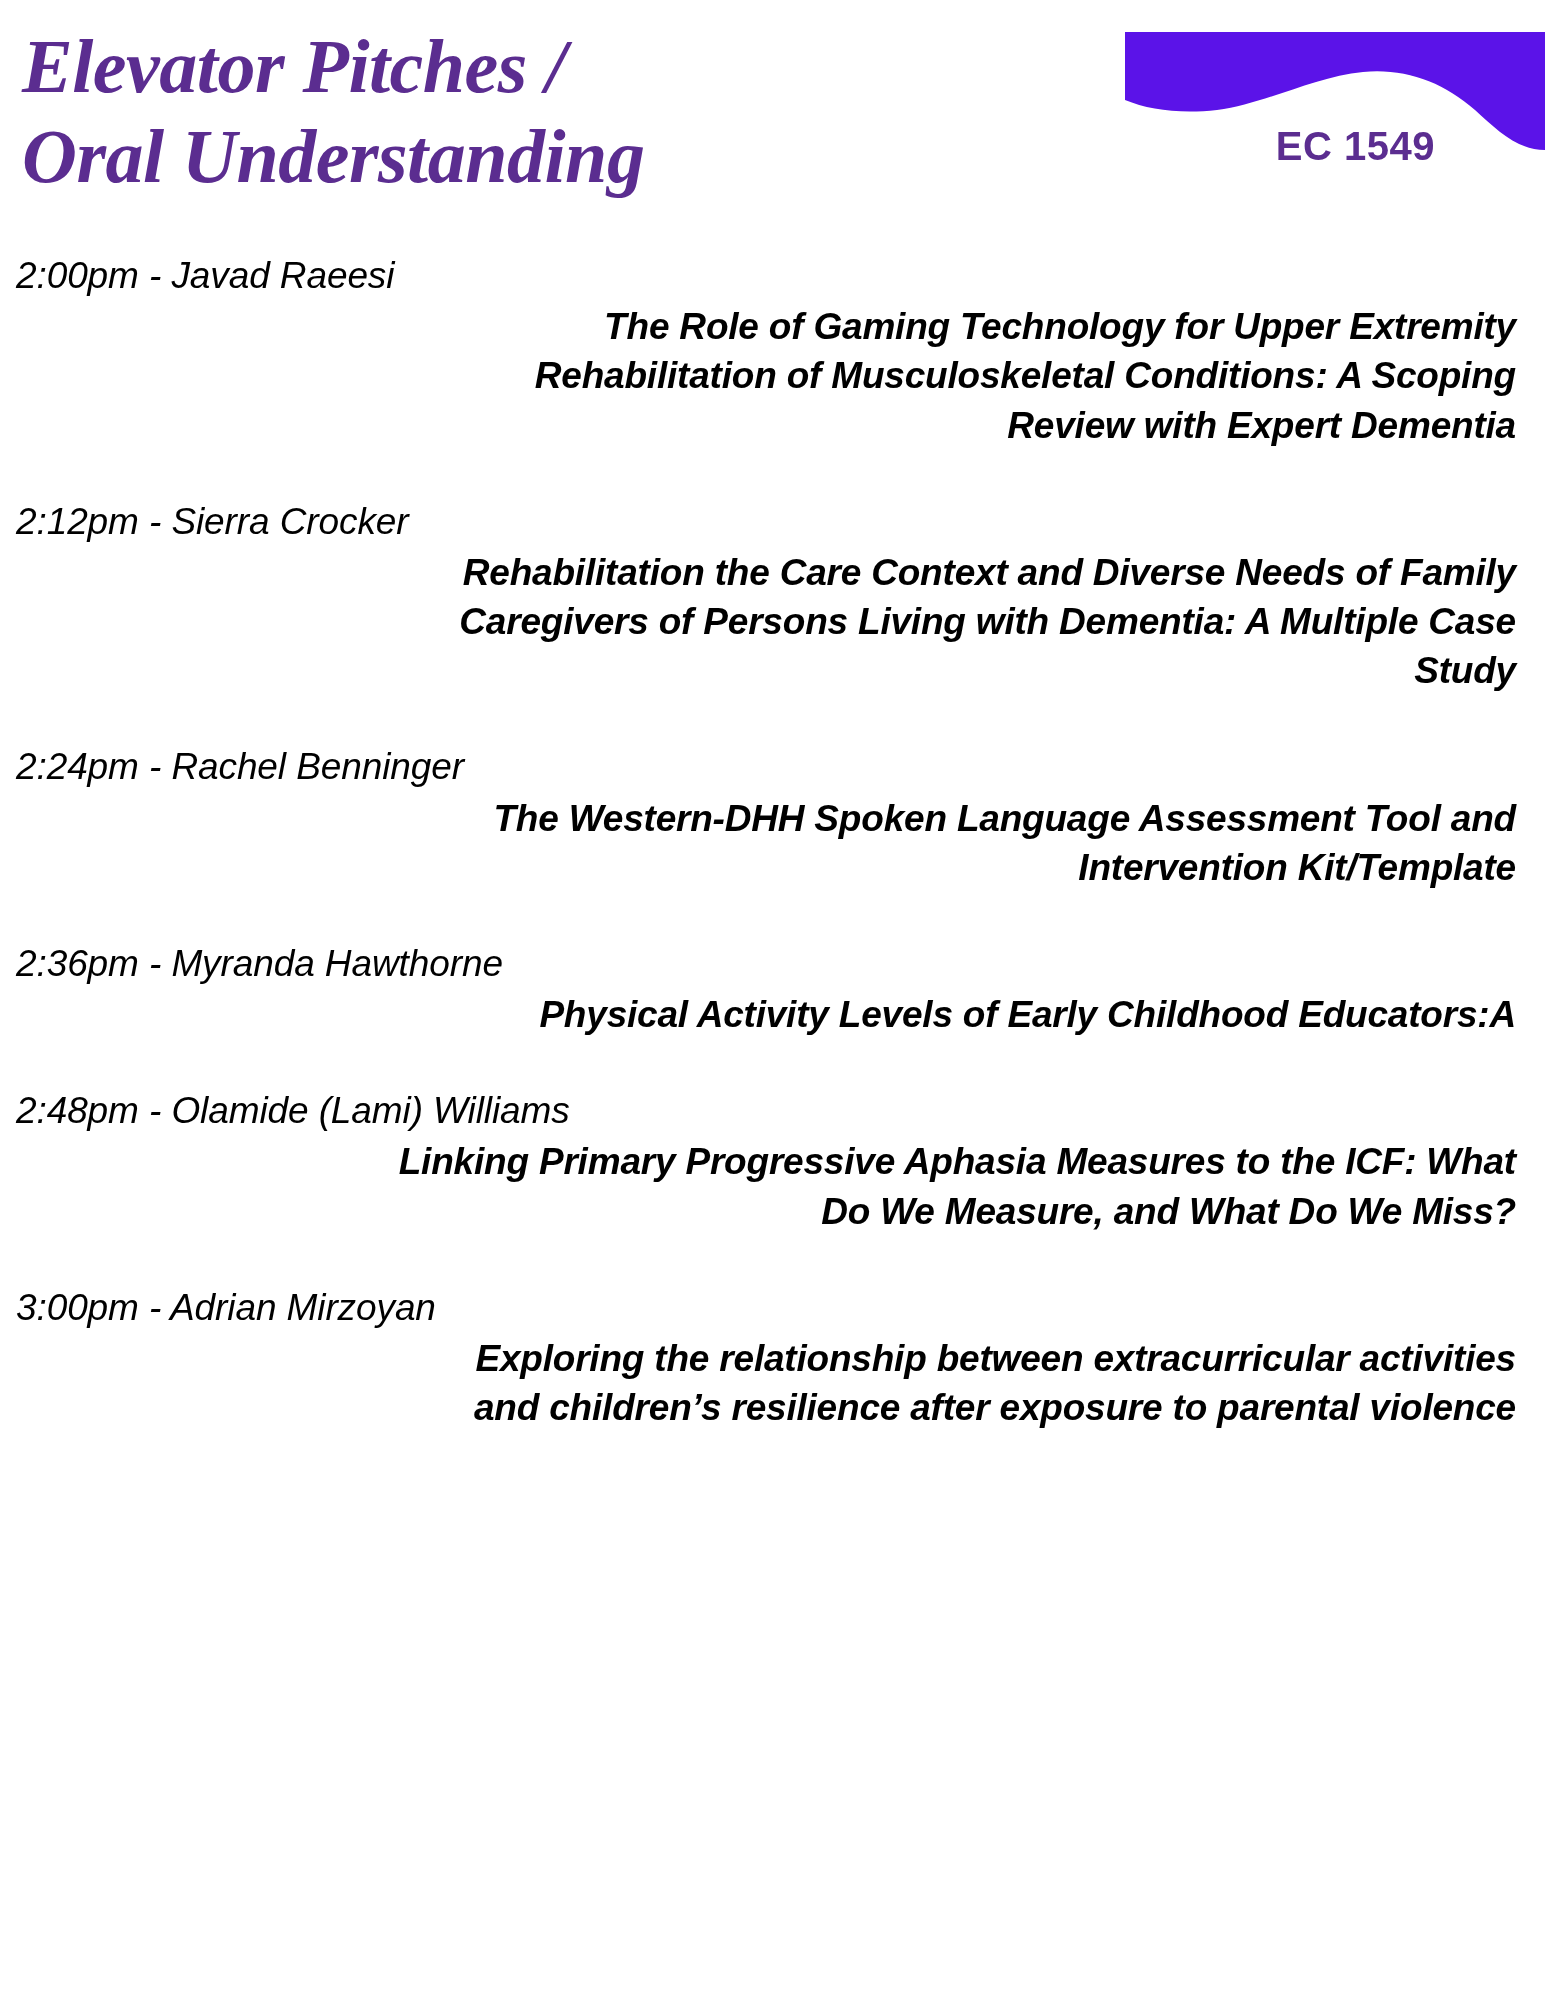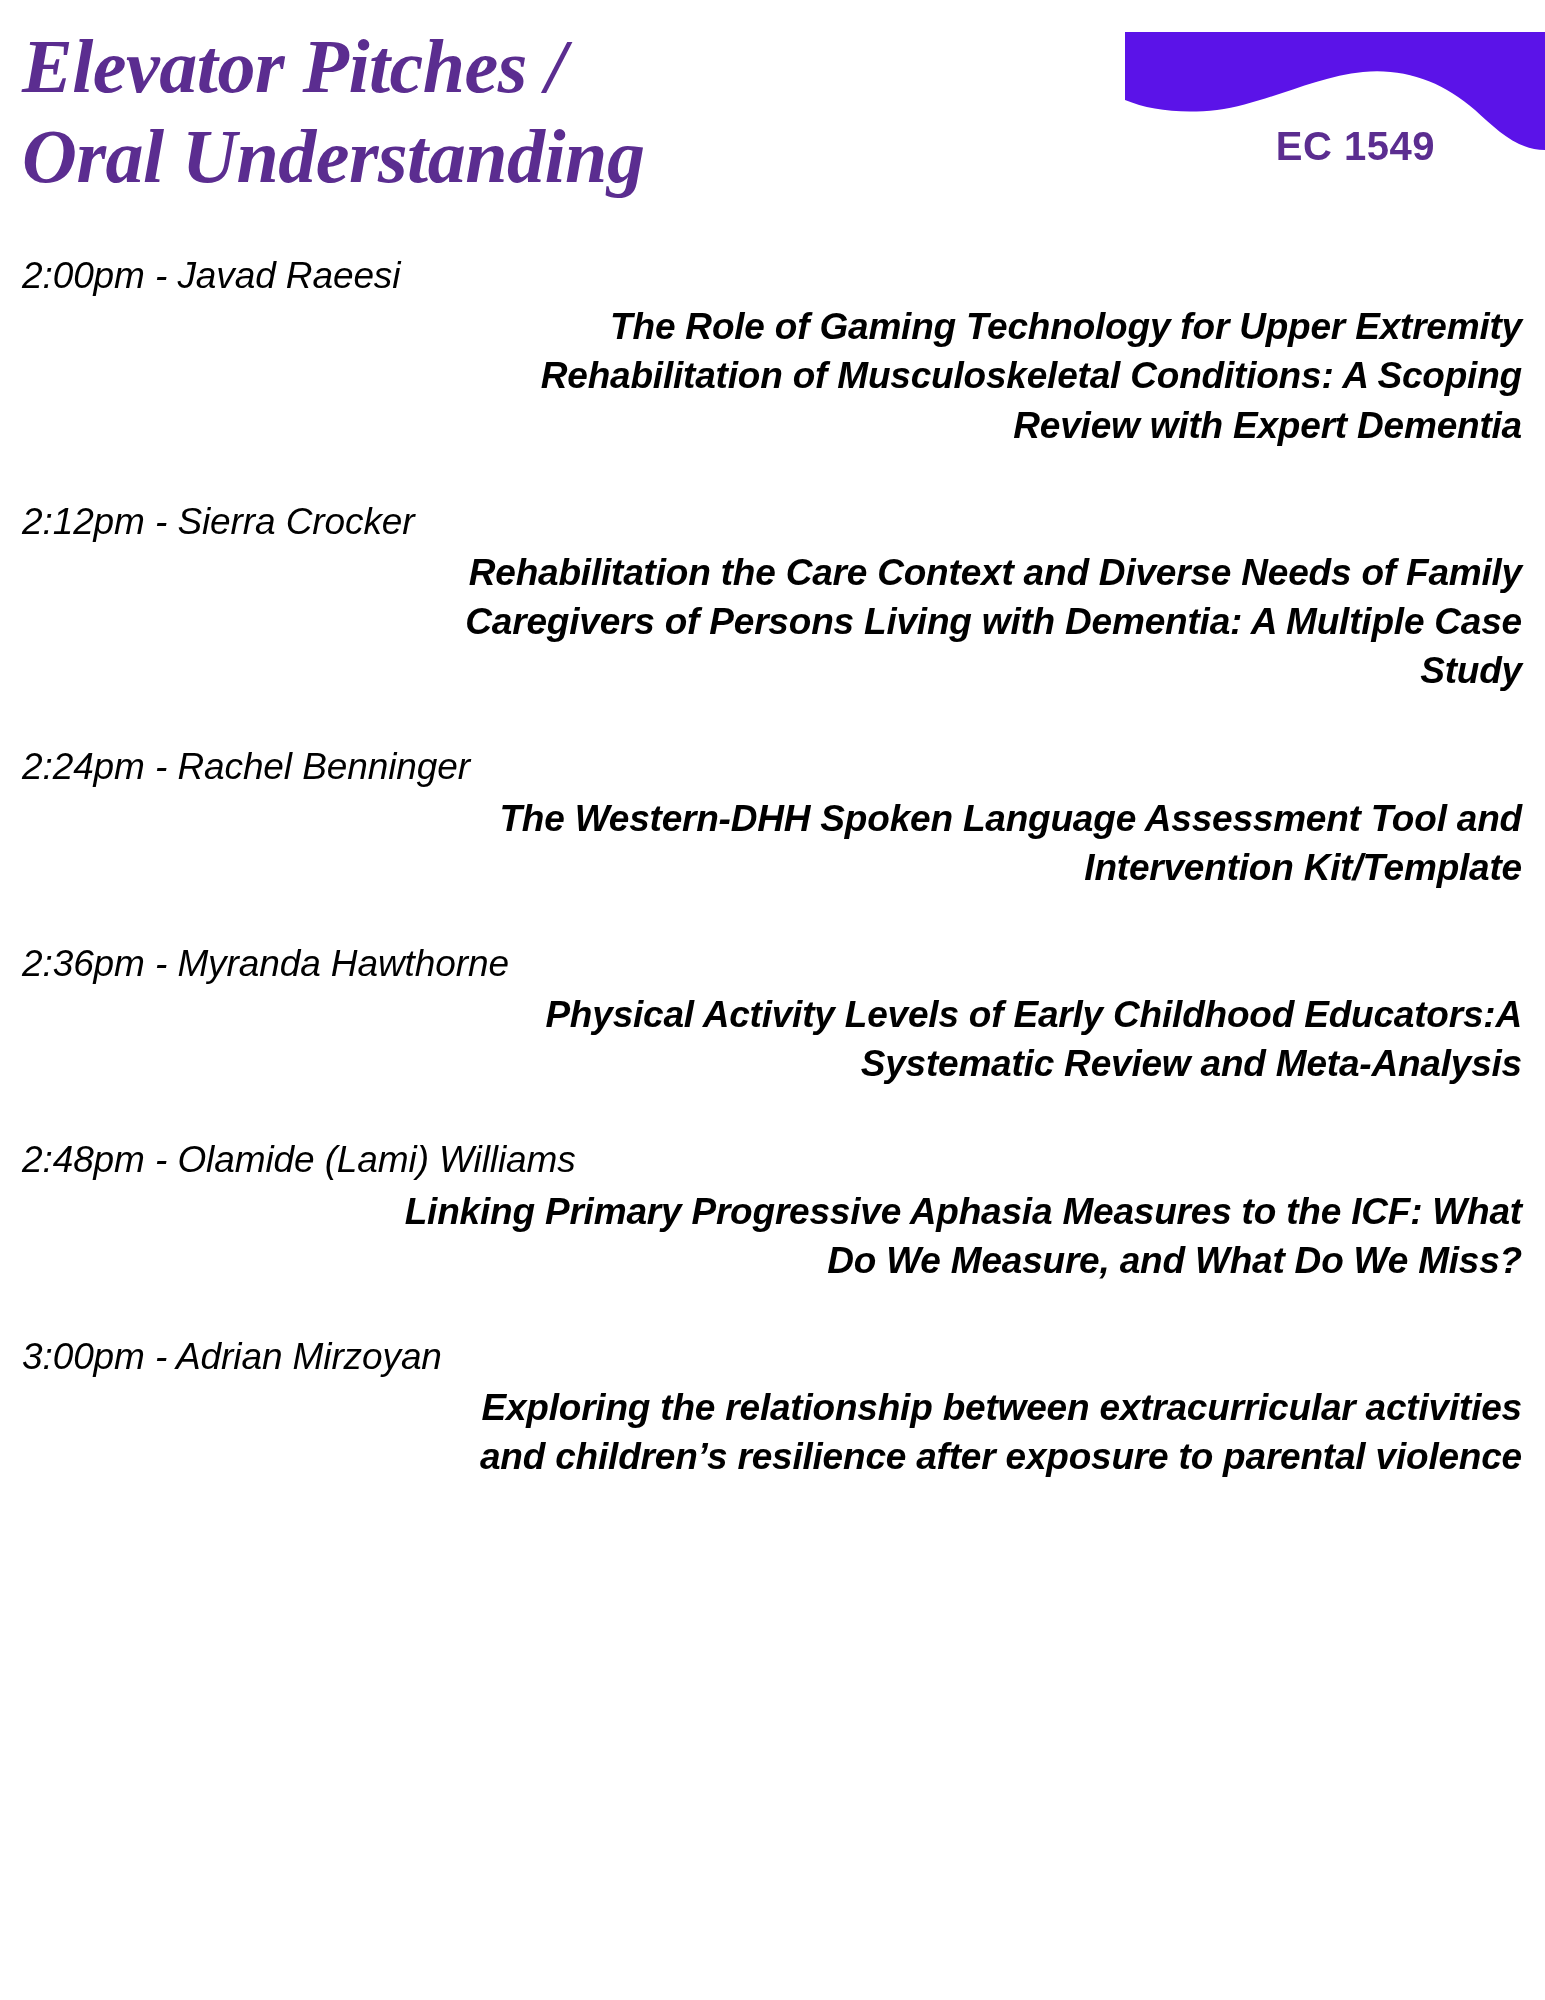--- a/index.html
+++ b/index.html
@@ -59,21 +59,21 @@
     font-weight: 700;
     font-style: normal;
     letter-spacing: 0.5px;
     color: #5B2D90;
     white-space: nowrap;
   }
 
   
   #session-list {
     position: absolute;
-    left: 22px;
+    left: 16px;
     top: 252px;
     width: 1500px;
   }
   .session-block {
     margin-bottom: 48px;
   }
   .session-speaker {
     font-size: 37px;
     line-height: 1.30;
     font-style: italic;
@@ -138,21 +138,20 @@
     <div class="session-title">
       <span class="tline">The Western-DHH Spoken Language Assessment Tool and</span>
       <span class="tline">Intervention Kit/Template</span>
     </div>
   </div>
 
   <div class="session-block">
     <div class="session-speaker">2:36pm - Myranda Hawthorne</div>
     <div class="session-title">
       <span class="tline">Physical Activity Levels of Early Childhood Educators:A</span>
-      <span class="tline">Systematic Review and Meta-Analysis</span>
     </div>
   </div>
 
   <div class="session-block">
     <div class="session-speaker">2:48pm - Olamide (Lami) Williams</div>
     <div class="session-title">
       <span class="tline">Linking Primary Progressive Aphasia Measures to the ICF: What</span>
       <span class="tline">Do We Measure, and What Do We Miss?</span>
     </div>
   </div>

